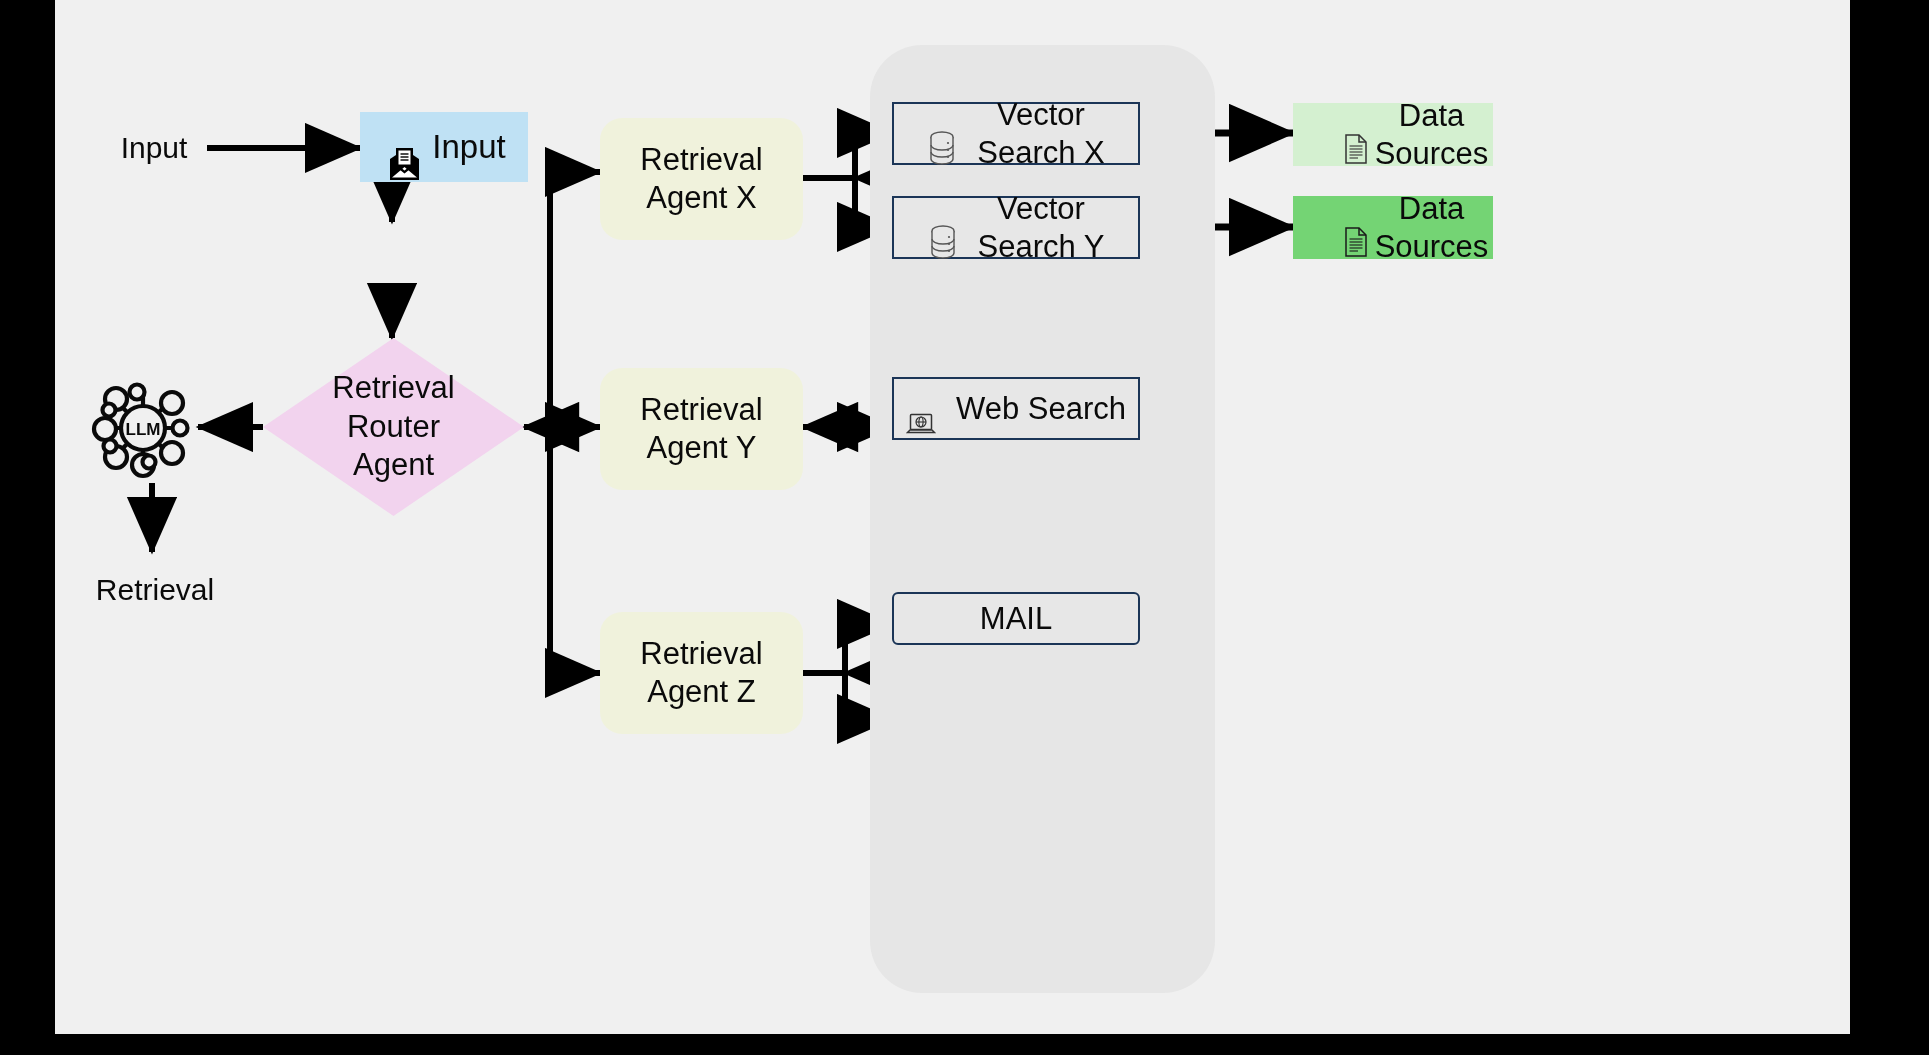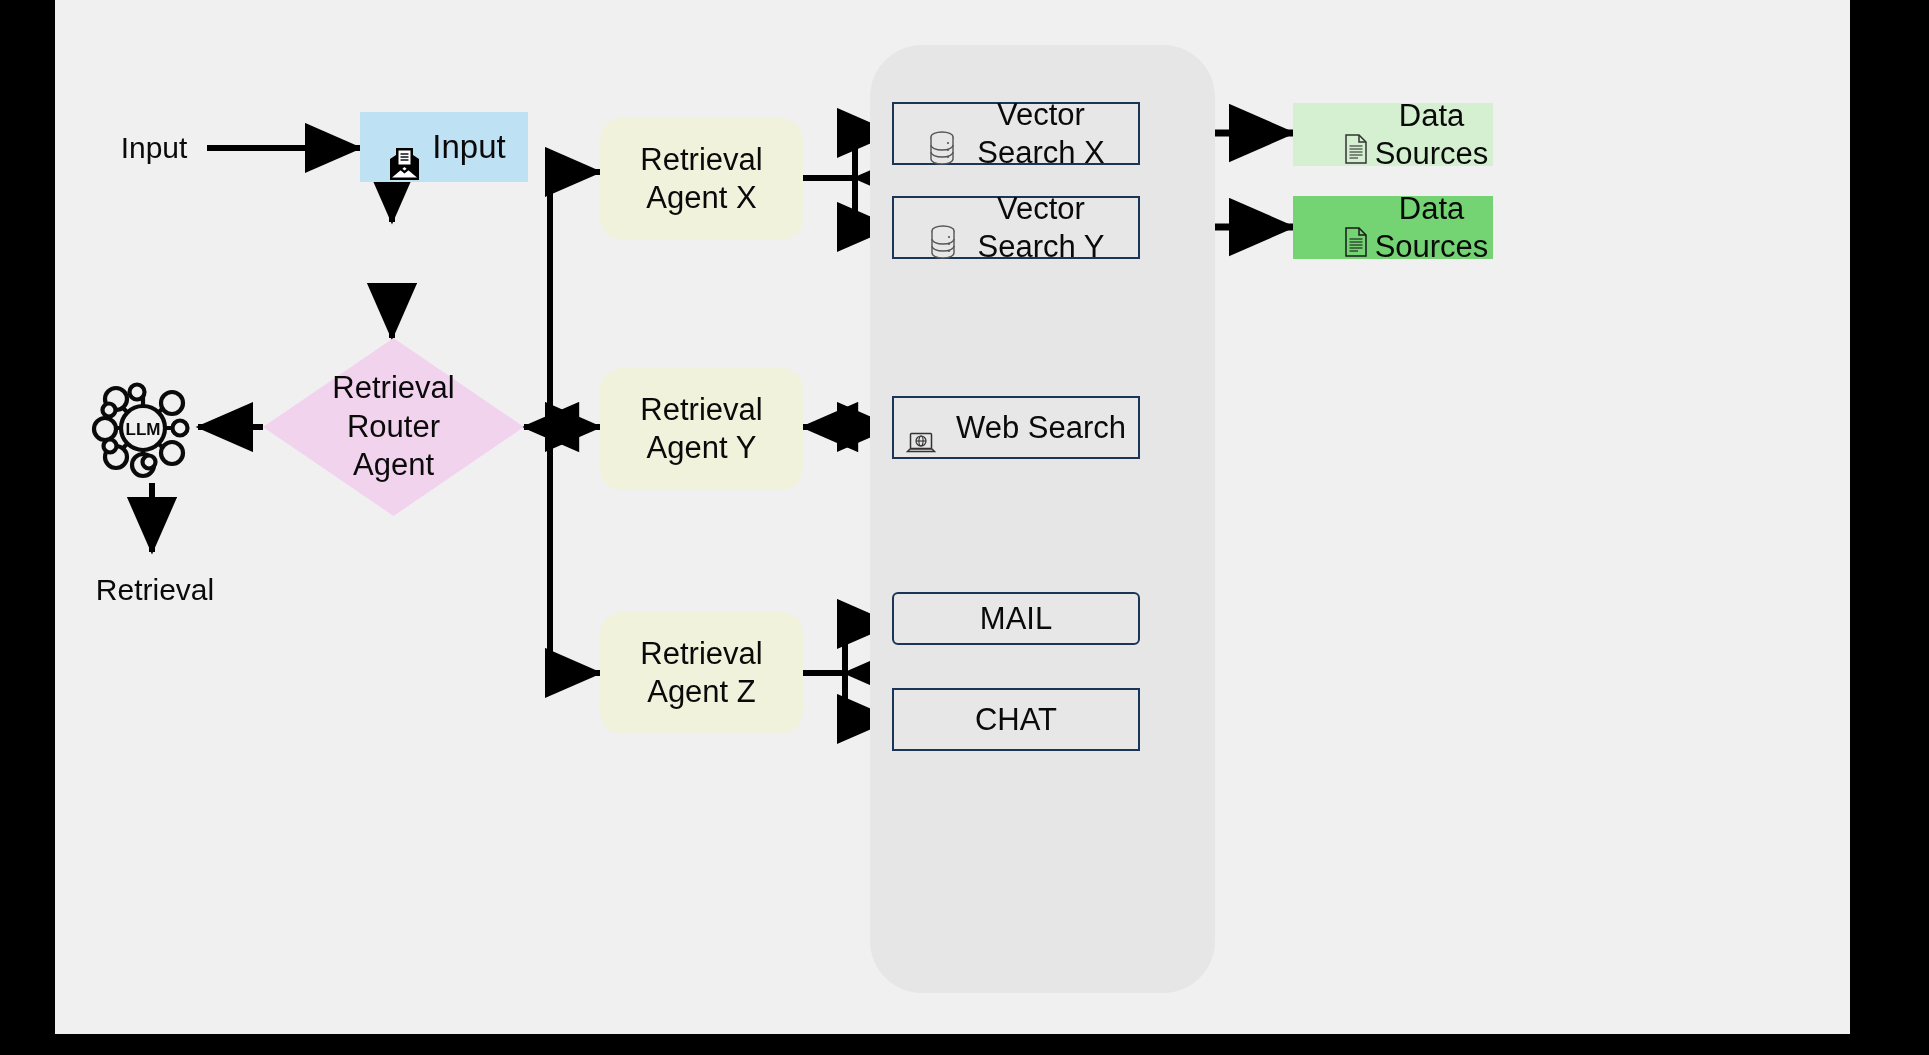--- a/index.html
+++ b/index.html
@@ -282,40 +282,37 @@
           <path d="M4,22 A11,5 0 0 0 26,22" fill="none" stroke="#555" stroke-width="1.3"></path>
           <circle cx="21" cy="13" r="1.1" fill="#555"></circle>
           <circle cx="21" cy="20" r="1.1" fill="#555"></circle>
           <circle cx="21" cy="27" r="1.1" fill="#555"></circle>
         </svg>
       </span>
       <span class="label-stack">Vector
 Search Y</span>
     </div>
 
-    <div class="node tool-box with-icon" style="left:837px; top:396px; width:248px; height:63px;align-items:center;">
+    <div class="node tool-box with-icon" style="left:837px; top:377px; width:248px; height:63px;align-items:center;">
       <span class="icon">
         <svg width="30" height="26" viewBox="0 0 30 26">
           <rect x="4.5" y="2.5" width="21" height="15" rx="1" fill="#e7e7e7" stroke="#333" stroke-width="1.5"></rect>
           <circle cx="15" cy="10" r="5" fill="none" stroke="#333" stroke-width="1.2"></circle>
           <ellipse cx="15" cy="10" rx="2.1" ry="5" fill="none" stroke="#333" stroke-width="1.1"></ellipse>
           <line x1="10" y1="10" x2="20" y2="10" stroke="#333" stroke-width="1.1"></line>
           <path d="M1.5,20.5 L28.5,20.5 L26,18 L4,18 Z" fill="#e7e7e7" stroke="#333" stroke-width="1.4"></path>
         </svg>
       </span>
       <span class="label-stack">Web Search</span>
     </div>
 
     <div class="node tool-box" style="left:837px; top:592px; width:248px; height:53px;border-radius:6px;">
       <span class="label-stack">MAIL</span>
     </div>
 
-    <div class="node tool-box" style="left:837px; top:688px; width:248px; height:63px;">
-      <span class="label-stack">CHAT</span>
-    </div>
 
     <div class="node ds-box ds-light" style="left:1238px; top:103px; width:200px; height:63px;">
       <span class="icon">
         <svg width="26" height="32" viewBox="0 0 26 32">
           <path d="M3,2 L16,2 L23,9 L23,30 L3,30 Z" fill="none" stroke="#333" stroke-width="1.5"></path>
           <path d="M16,2 L16,9 L23,9" fill="none" stroke="#333" stroke-width="1.5"></path>
           <g stroke="#333" stroke-width="1.1">
             <line x1="6.5" y1="13" x2="19.5" y2="13"></line>
             <line x1="6.5" y1="16" x2="19.5" y2="16"></line>
             <line x1="6.5" y1="19" x2="19.5" y2="19"></line>

